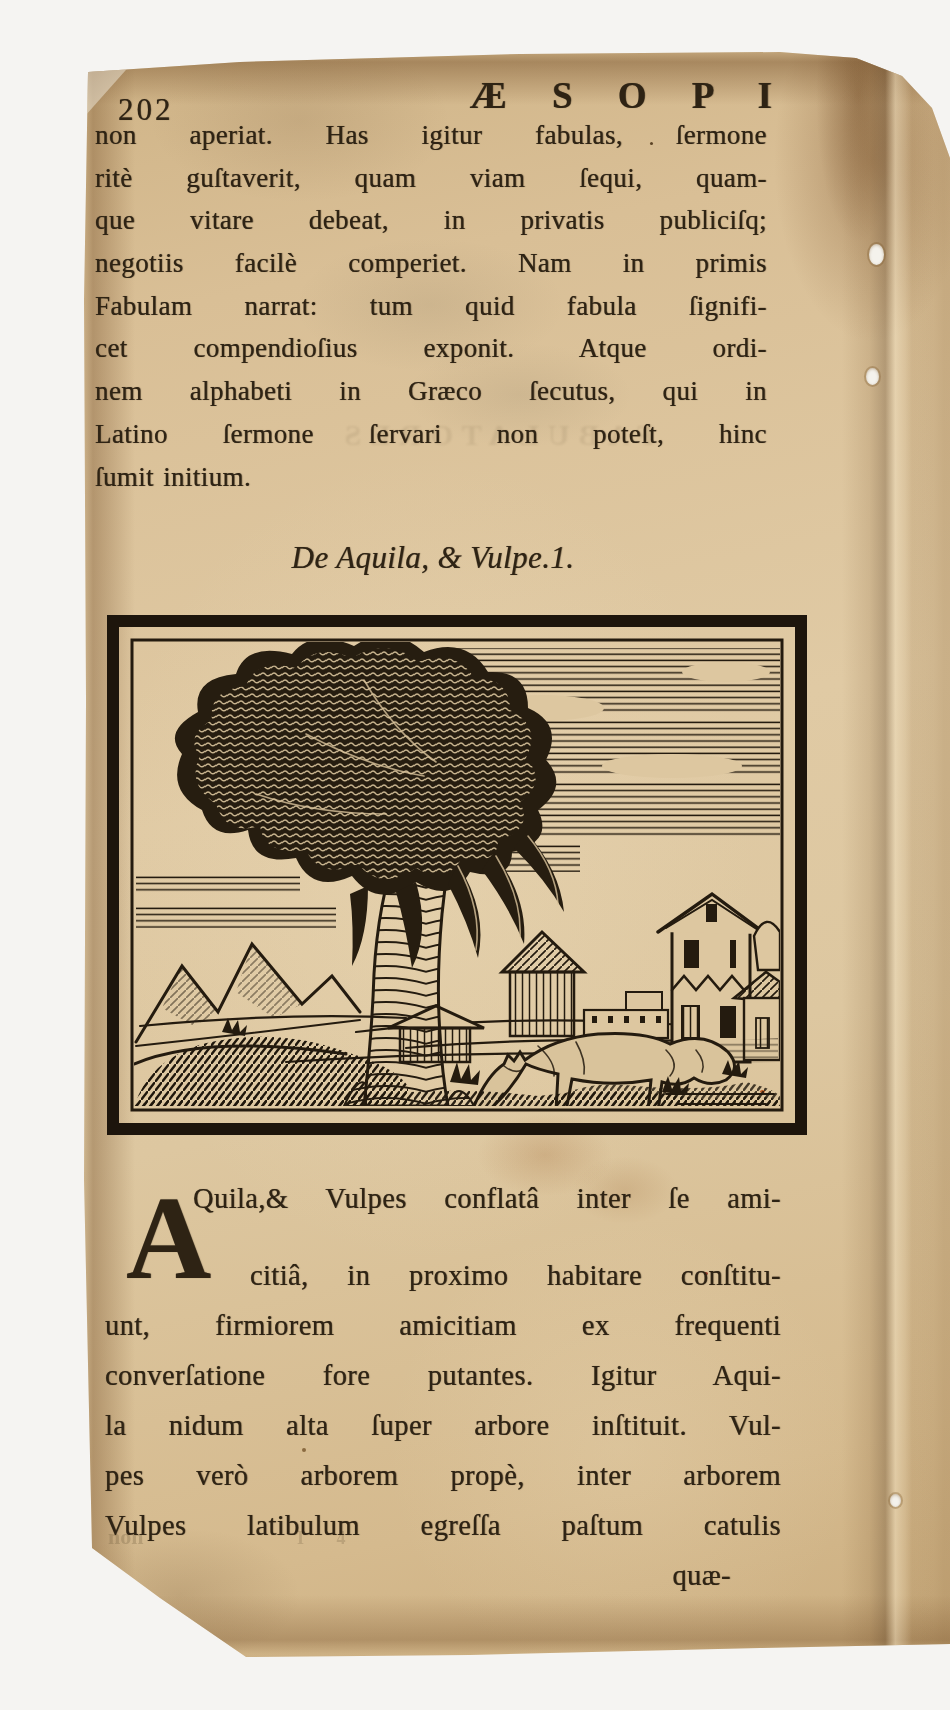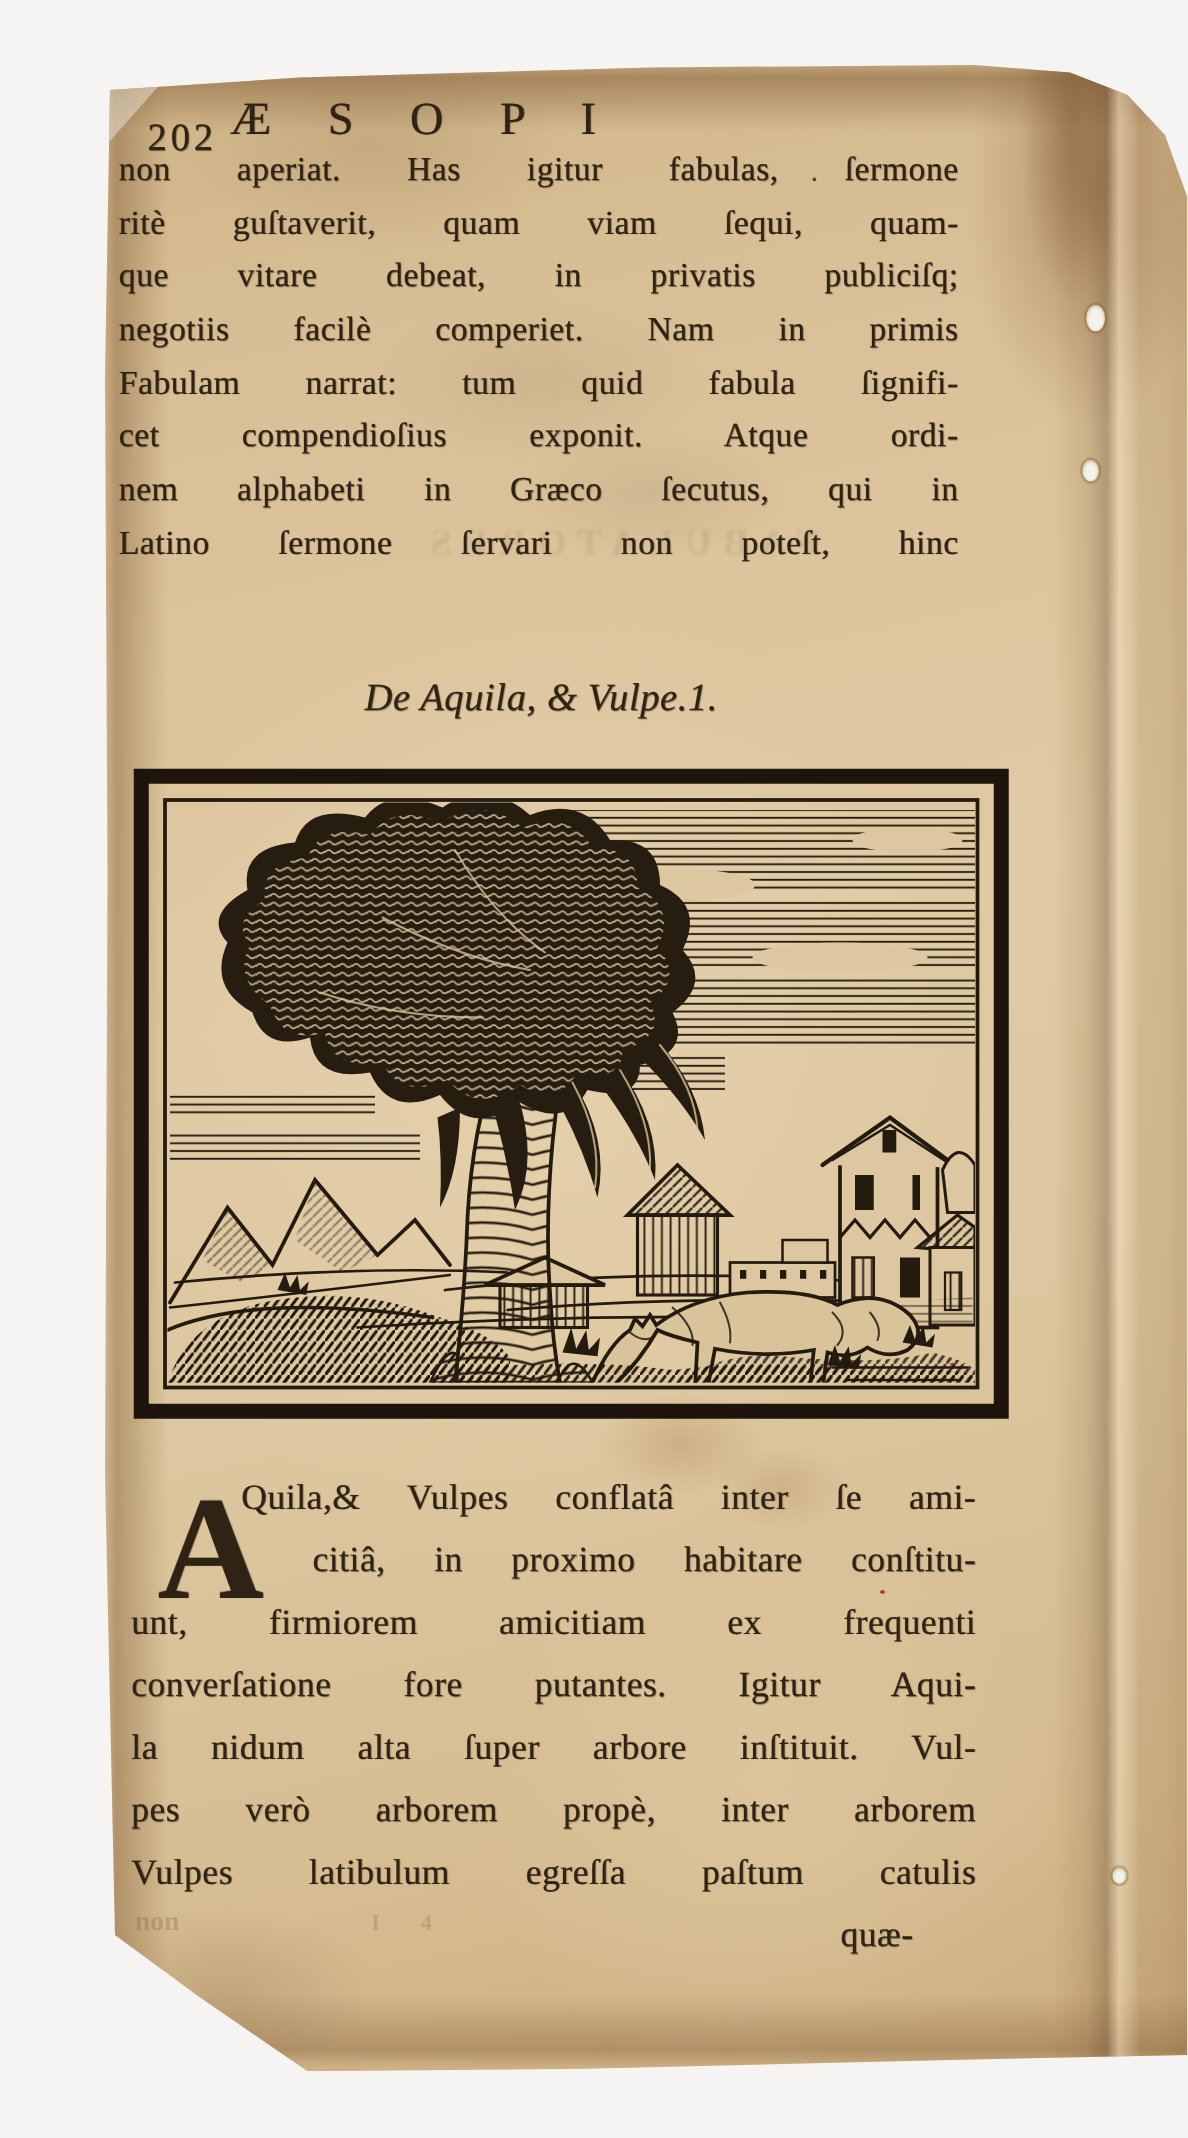--- a/index.html
+++ b/index.html
@@ -62,22 +62,22 @@
   .f4{left:650px;top:142px;width:3px;height:3px;background:#5c4426;}
 
   
   .ink{
     color:#2e2314;
     text-shadow:0.6px 0.4px 0.8px rgba(40,30,15,.55), -0.3px -0.2px 0.5px rgba(40,30,15,.28);
     letter-spacing:.4px;
   }
   .pagenum{position:absolute;left:118px;top:92px;font-size:31px;letter-spacing:3px;}
   .running-header{
-    position:absolute;left:184px;top:74px;width:590px;text-align:left;
-    font-size:37px;font-weight:normal;letter-spacing:18px;white-space:nowrap;
+    position:absolute;left:200px;top:74px;width:590px;text-align:right;
+    font-size:37px;font-weight:bold;letter-spacing:18px;white-space:nowrap;
   }
   .intro{position:absolute;left:95px;top:120px;width:672px;}
   .intro .line{
     height:42.7px;font-size:27px;word-spacing:2px;
     text-align:justify;text-align-last:justify;white-space:nowrap;
   }
   .intro .line.last{text-align-last:left;}
 
   .fable-title{
     position:absolute;left:95px;top:540px;width:676px;
@@ -87,21 +87,21 @@
 
   .woodcut{position:absolute;left:106px;top:614px;width:702px;height:522px;margin:0;}
   .woodcut svg{width:100%;height:100%;display:block;}
 
   .fable{position:absolute;left:105px;top:1183px;width:676px;}
   .fable .line{
     height:50px;font-size:28.5px;word-spacing:2px;
     text-align:justify;text-align-last:justify;white-space:nowrap;
   }
   .fable .fl1{padding-left:88px;}
-  .fable .fl2{padding-left:145px;}
+  .fable .fl2{padding-left:145px;margin-top:27px;}
   .fable .catchword-line{text-align:right;text-align-last:right;padding-right:50px;}
   .dropcap{
     position:absolute;left:126px;top:1180px;
     font-size:118px;line-height:1;font-weight:bold;
   }
 
   
   .ghost{position:absolute;color:#6d5a3c;font-weight:bold;}
   .ghost-header{
     left:250px;top:418px;width:490px;text-align:center;
@@ -136,20 +136,21 @@
 
     <section class="intro ink">
       <div class="line">non aperiat. Has igitur fabulas, ſermone</div>
       <div class="line">ritè guſtaverit, quam viam ſequi, quam-</div>
       <div class="line">que vitare debeat, in privatis publiciſq;</div>
       <div class="line">negotiis facilè comperiet. Nam in primis</div>
       <div class="line">Fabulam narrat: tum quid fabula ſignifi-</div>
       <div class="line">cet compendioſius exponit. Atque ordi-</div>
       <div class="line">nem alphabeti in Græco ſecutus, qui in</div>
       <div class="line">Latino ſermone ſervari non poteſt, hinc</div>
+      <div class="line last">ſumit initium.</div>
     </section>
 
     <div class="fable-title ink">
       <span>De Aquila, &amp; Vulpe.</span>
       <span>1.</span>
     </div>
 
     <figure class="woodcut">
       <svg viewBox="0 0 702 522" xmlns="http://www.w3.org/2000/svg">
         <defs>

